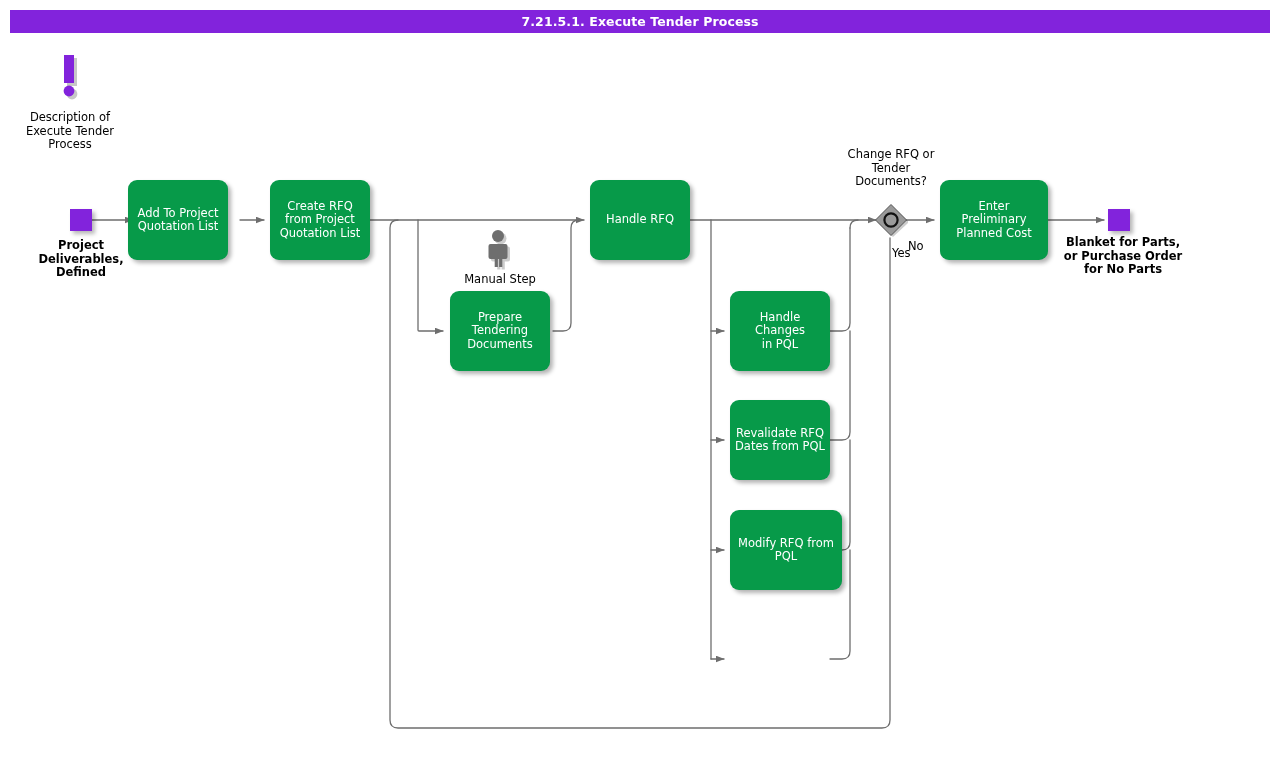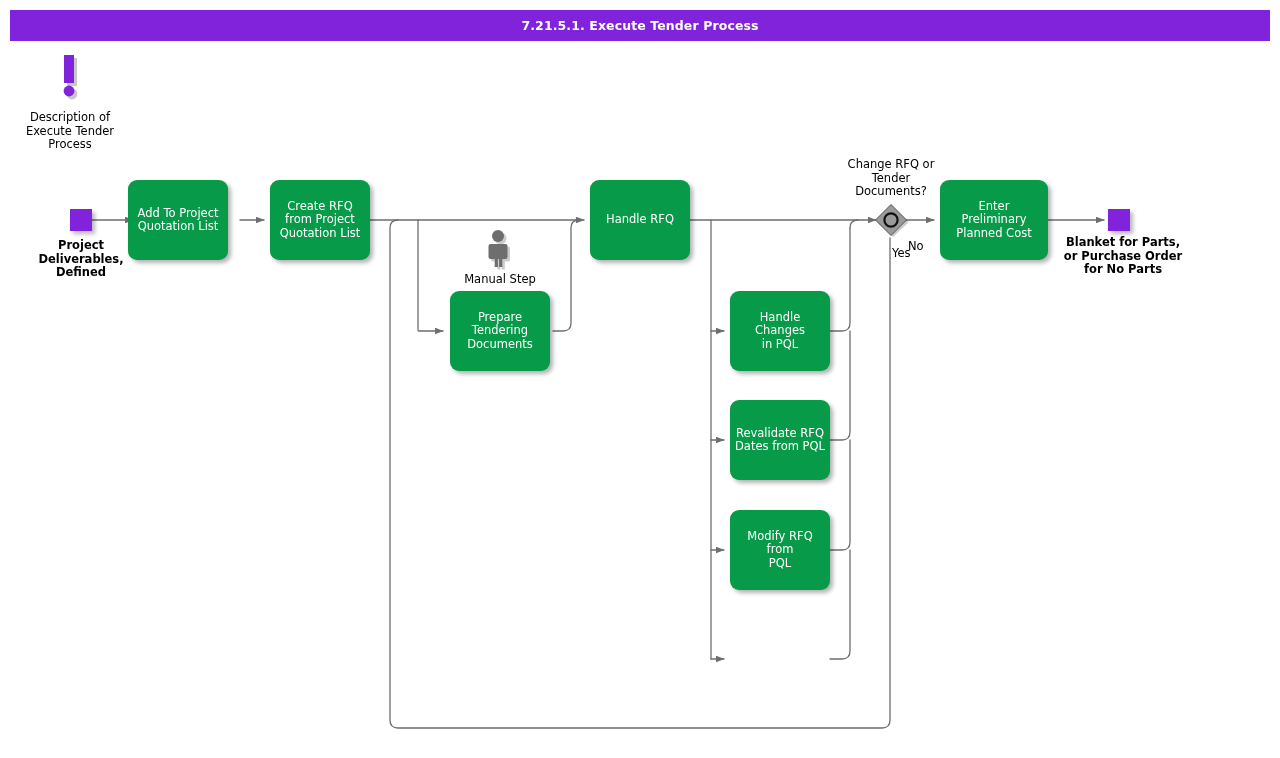--- a/index.html
+++ b/index.html
@@ -27,21 +27,21 @@
     height: 758px;
     pointer-events: none;
   }
 
   
   .titlebar {
     position: absolute;
     left: 10px;
     top: 10px;
     width: 1260px;
-    height: 31px;
+    height: 23px;
     background: #8223dc;
     display: flex;
     align-items: center;
     justify-content: center;
   }
   .titlebar .t {
     color: #ffffff;
     font-size: 12.5px;
     font-weight: bold;
     letter-spacing: 0.1px;
@@ -240,21 +240,21 @@
   <div class="node" style="left:730px; top:291px; width:100px; height:80px;">
     <span class="lbl">Handle Changes
 in PQL</span>
   </div>
 
   <div class="node" style="left:730px; top:400px; width:100px; height:80px;">
     <span class="lbl">Revalidate RFQ
 Dates from PQL</span>
   </div>
 
-  <div class="node" style="left:730px; top:510px; width:100px; height:80px;">
+  <div class="node" style="left:730px; top:510px; width:112px; height:80px;">
     <span class="lbl">Modify RFQ from
 PQL</span>
   </div>
 
 
   <div class="node" style="left:940px; top:180px; width:108px; height:80px;">
     <span class="lbl">Enter
 Preliminary
 Planned Cost</span>
   </div>
@@ -273,19 +273,19 @@
   </div>
   <div class="person-label" style="left:440px; top:273px; width:120px;">Manual Step</div>
 
   <div class="diamond" style="left:874px; top:203px;">
     <svg width="34" height="34" viewBox="0 0 34 34" xmlns="http://www.w3.org/2000/svg">
       <polygon points="19,4 35,19 19,34 3,19" fill="#000" opacity="0.20"></polygon>
       <polygon points="17,1.5 32.5,17 17,32.5 1.5,17" fill="#9a9a9a" stroke="#555555" stroke-width="1"></polygon>
       <circle cx="17" cy="17" r="6.6" fill="#9a9a9a" stroke="#111111" stroke-width="2.2"></circle>
     </svg>
   </div>
-  <div class="diamond-label" style="left:831px; top:158px; width:120px;">Change RFQ or
+  <div class="diamond-label" style="left:831px; top:148px; width:120px;">Change RFQ or
 Tender
 Documents?</div>
   <div class="edge-label" style="left:908px; top:240px;text-align:center;">No</div>
   <div class="edge-label" style="left:892px; top:247px;">Yes</div>
 
 </div>
 
 </body></html>

